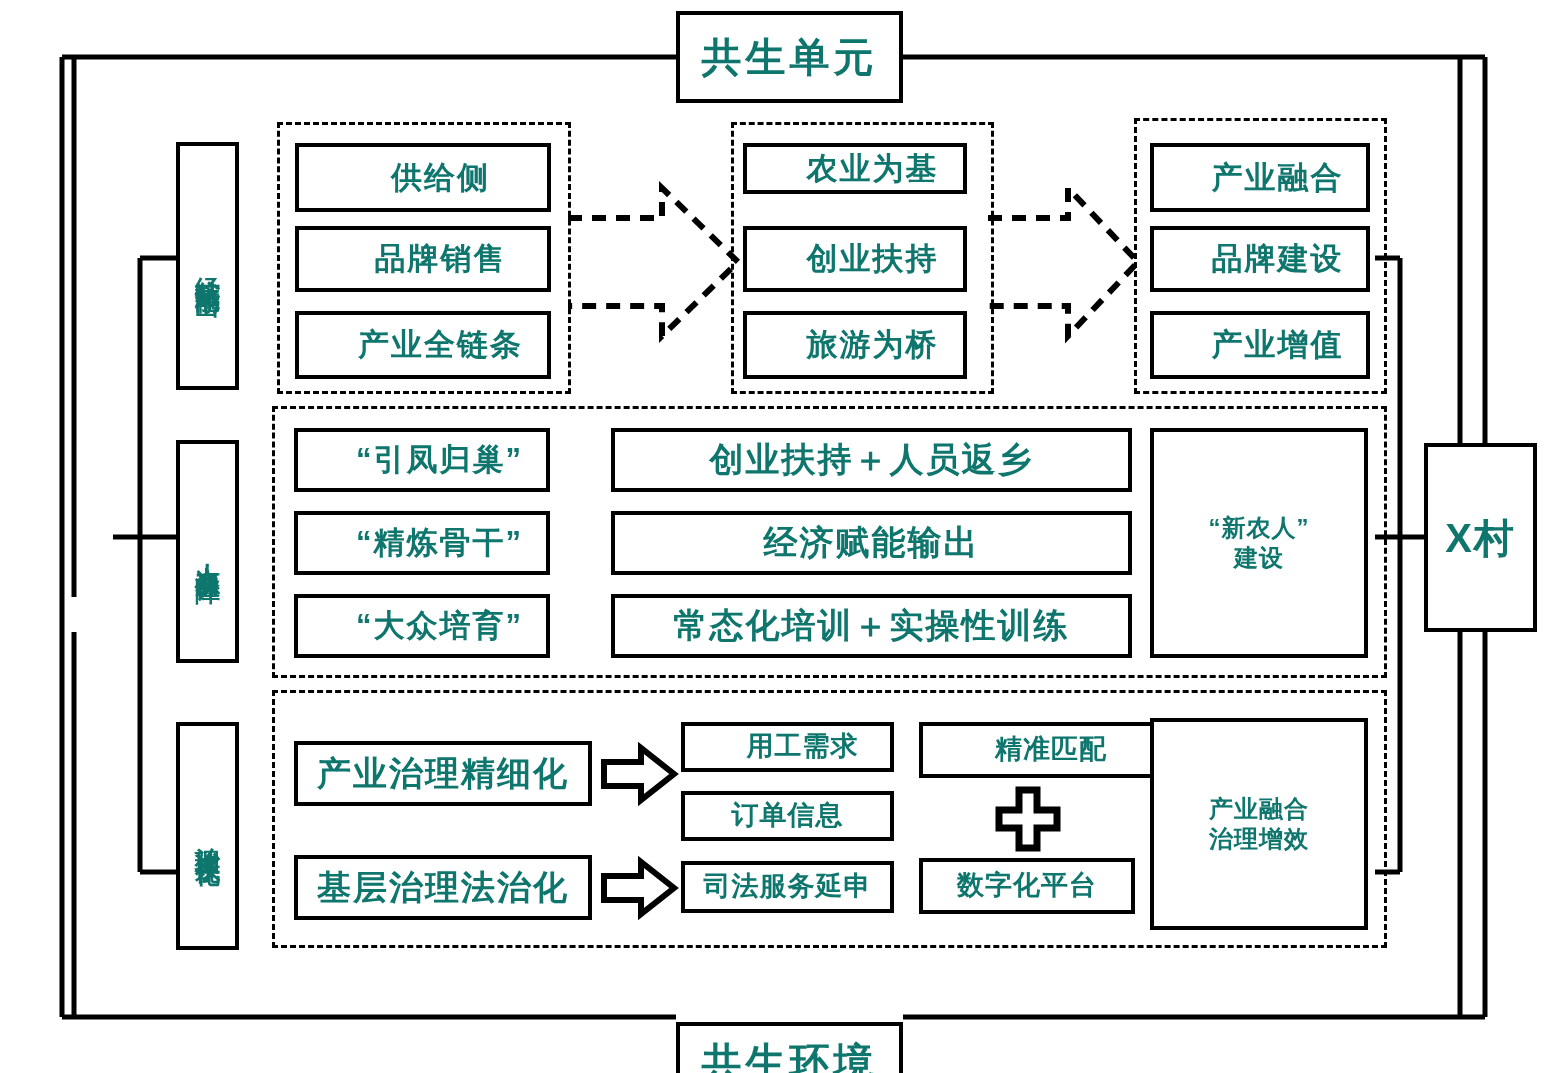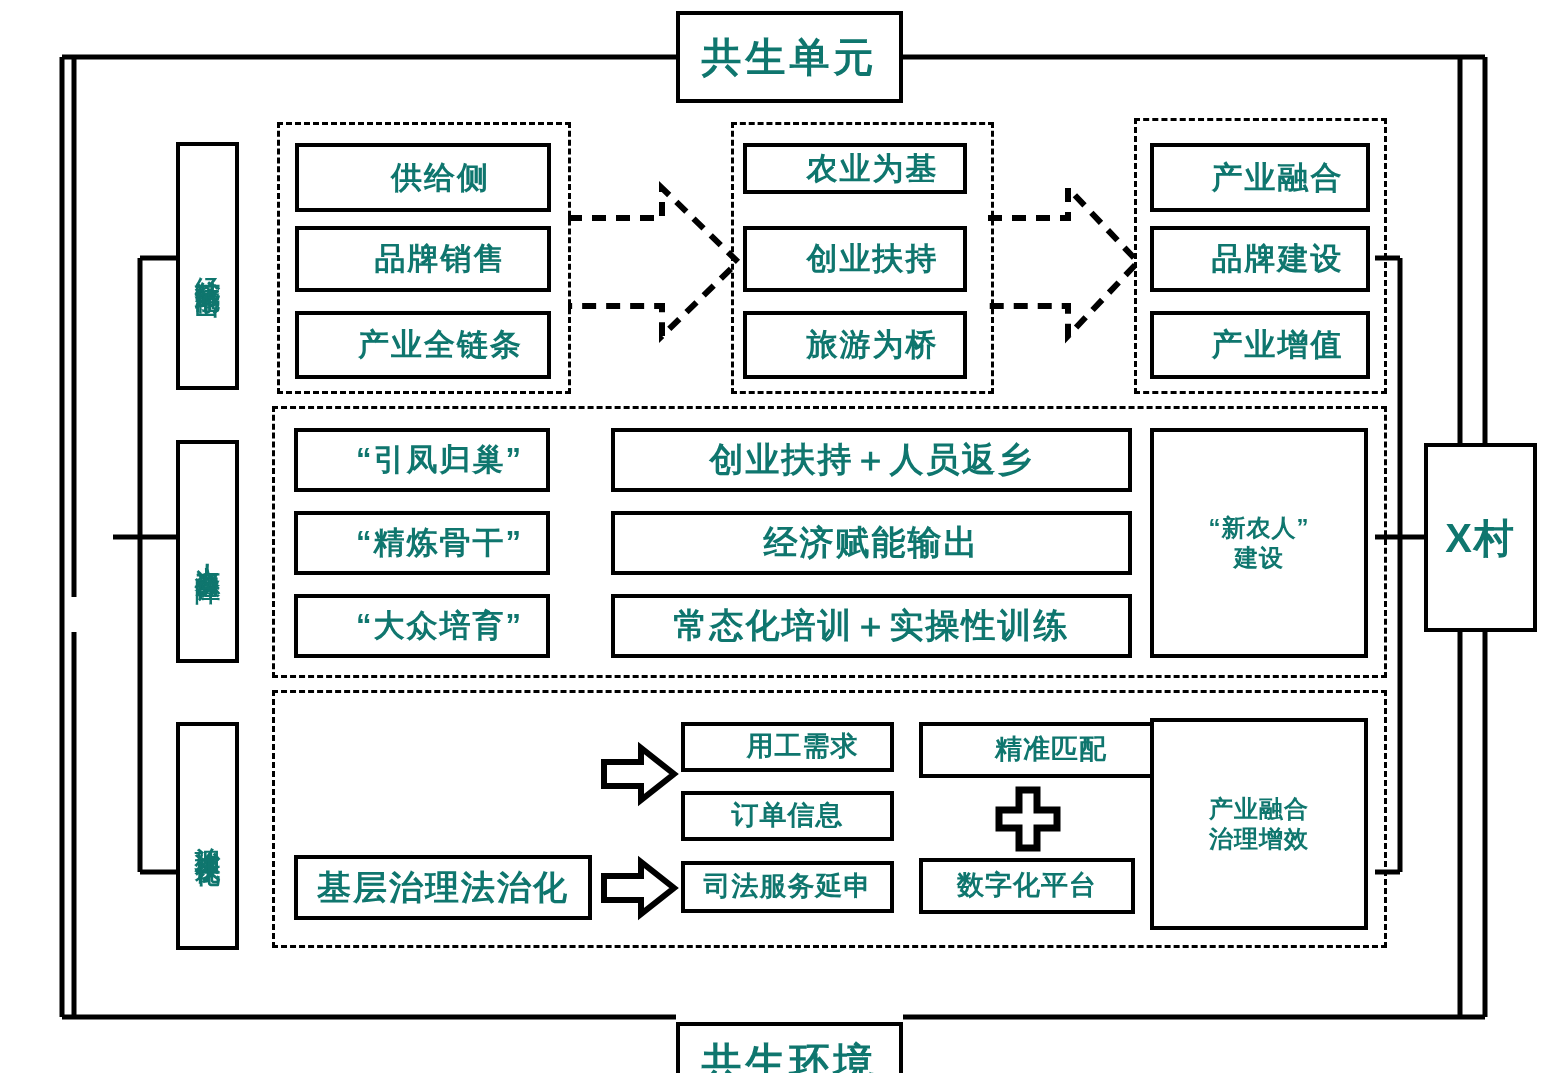--- a/index.html
+++ b/index.html
@@ -144,20 +144,21 @@
   <div class="box big" style="left:611px;top:511px;width:521px;height:64px;">经济赋能输出</div>
   <div class="box big" style="left:611px;top:594px;width:521px;height:64px;">常态化培训＋实操性训练</div>
 
   <div class="box big2" style="left:1150px;top:428px;width:218px;height:230px;flex-direction:column;">
     <span>“新农人”</span>
     <span>建设</span>
   </div>
 
   <div class="dash" style="left:272px;top:690px;width:1115px;height:258px;"></div>
 
+  <div class="box big" style="left:294px;top:741px;width:298px;height:65px;">产业治理精细化</div>
   <div class="box big" style="left:294px;top:855px;width:298px;height:65px;">基层治理法治化</div>
 
   <div class="barrow" style="left:601px;top:744px;">
     <svg width="76" height="60" viewBox="0 0 76 60">
       <path d="M 3 18 L 40 18 L 40 4 L 73 30 L 40 56 L 40 42 L 3 42 Z" fill="#fff" stroke="#000" stroke-width="6" stroke-linejoin="miter"></path>
     </svg>
   </div>
   <div class="barrow" style="left:601px;top:858px;">
     <svg width="76" height="60" viewBox="0 0 76 60">
       <path d="M 3 18 L 40 18 L 40 4 L 73 30 L 40 56 L 40 42 L 3 42 Z" fill="#fff" stroke="#000" stroke-width="6" stroke-linejoin="miter"></path>

